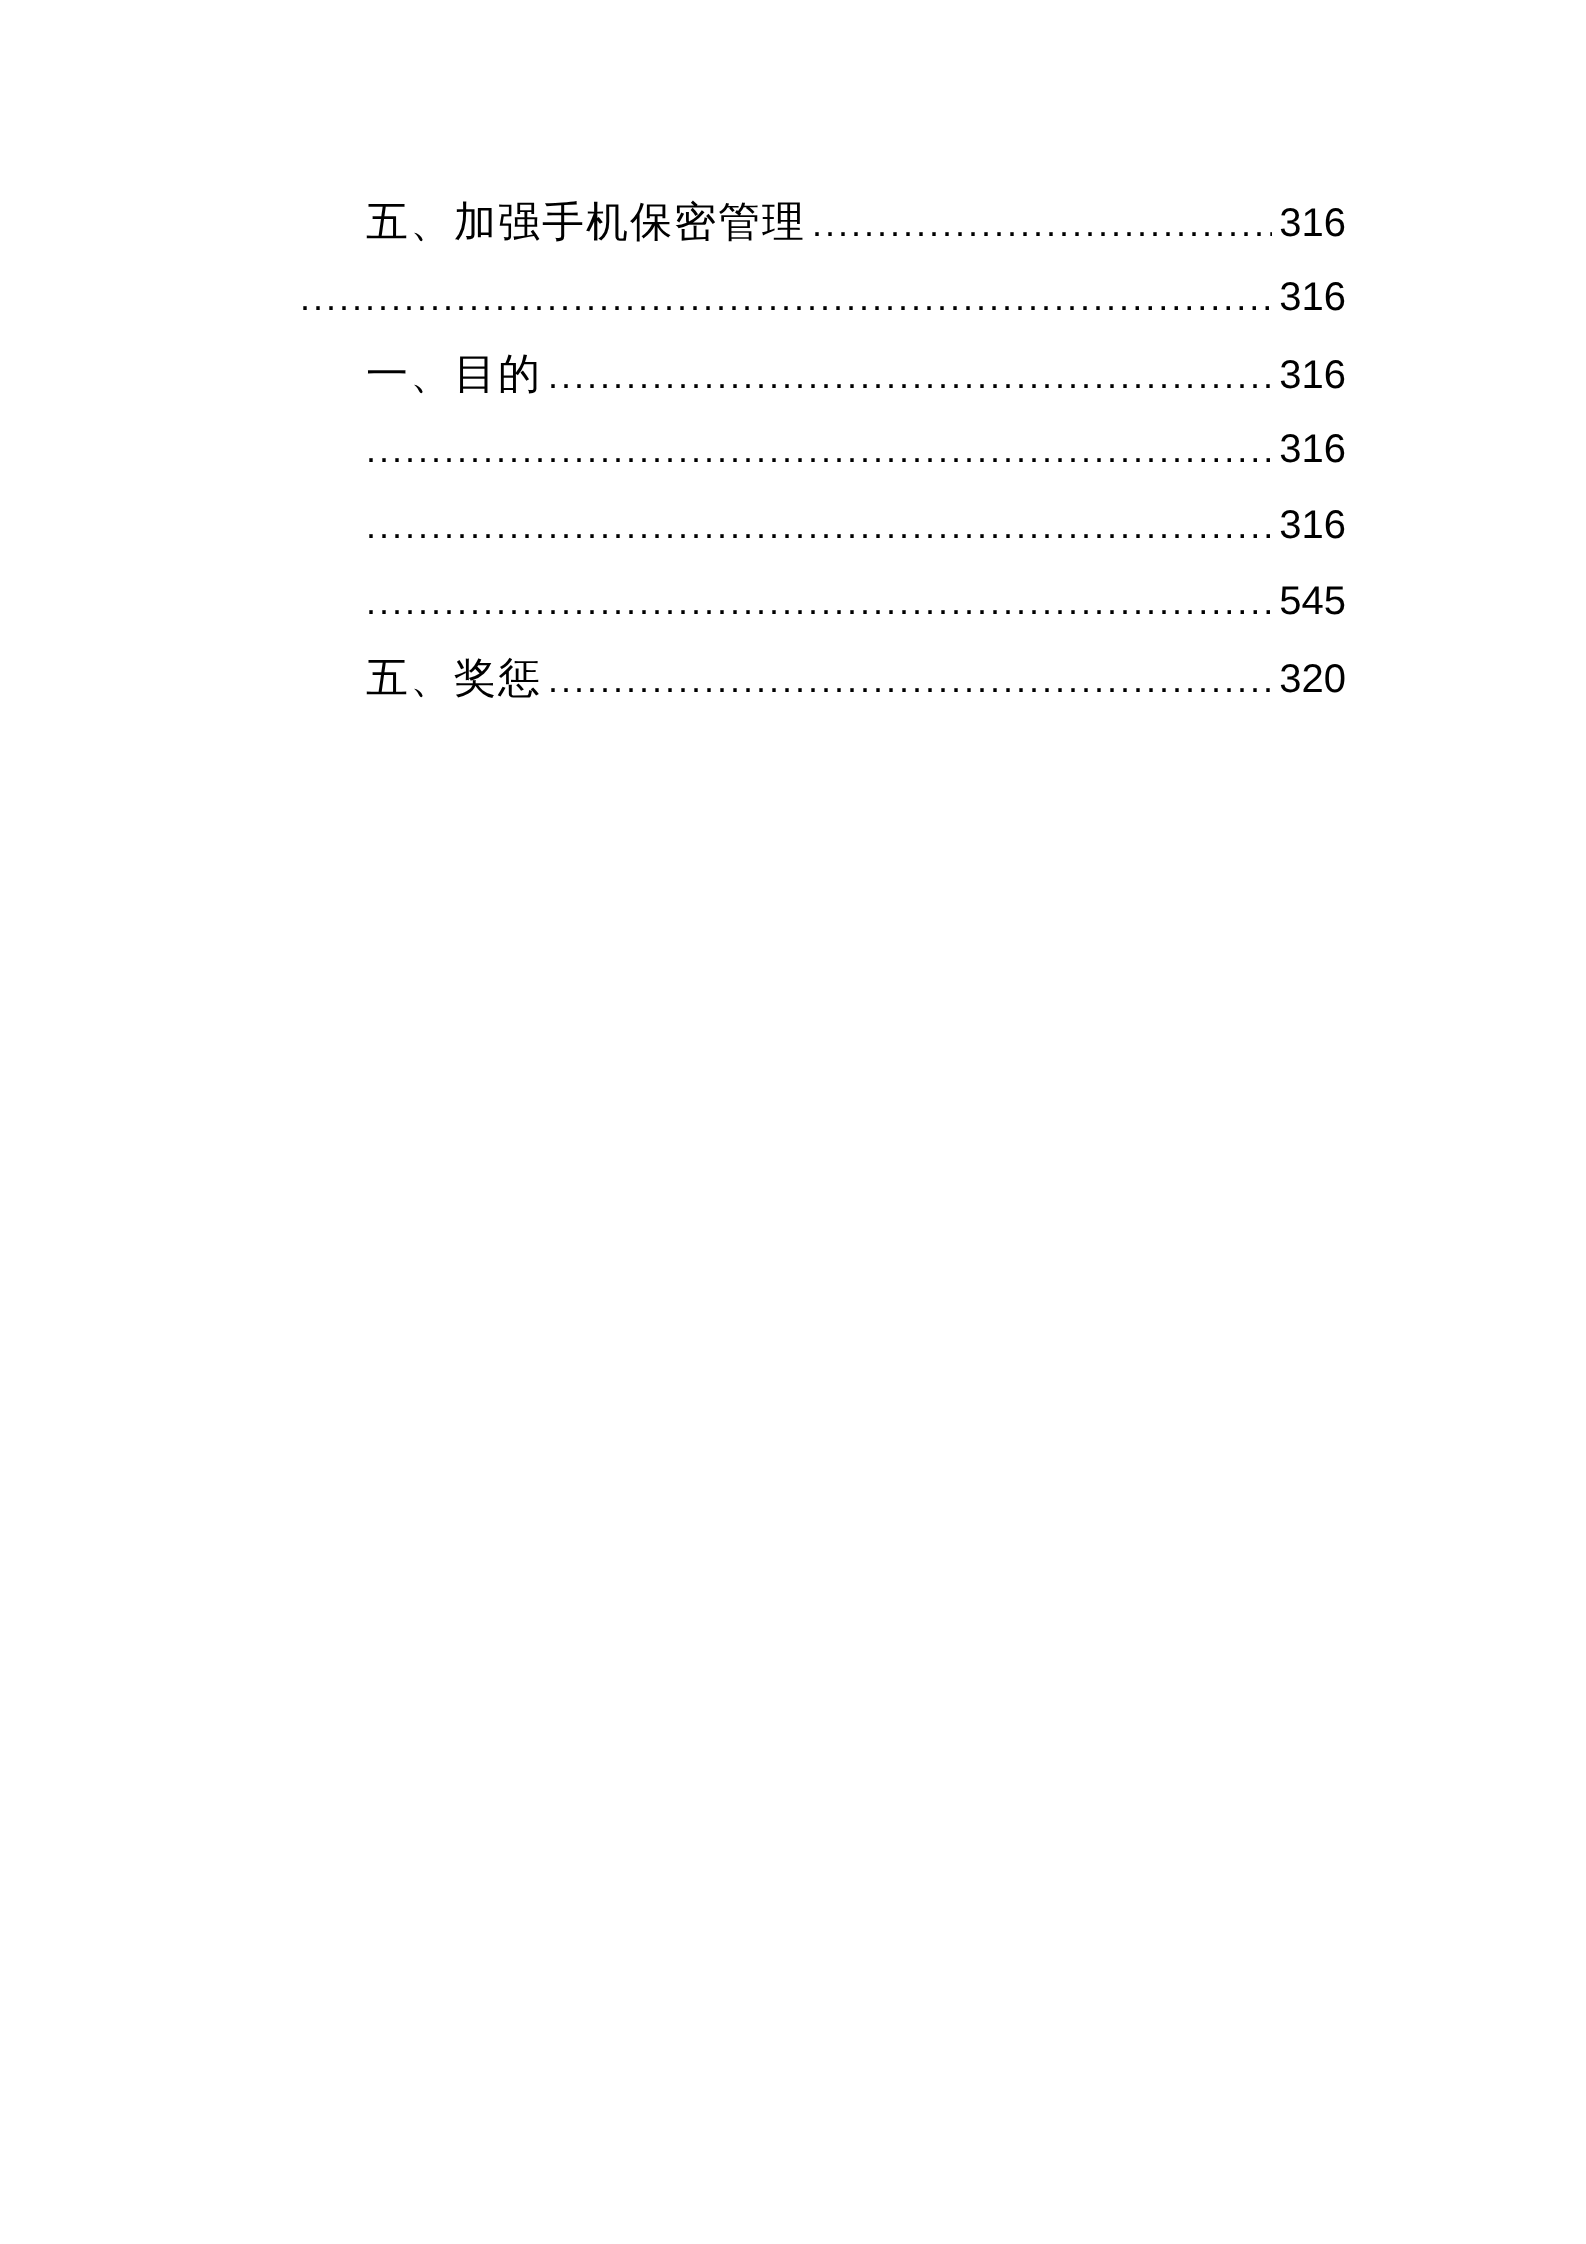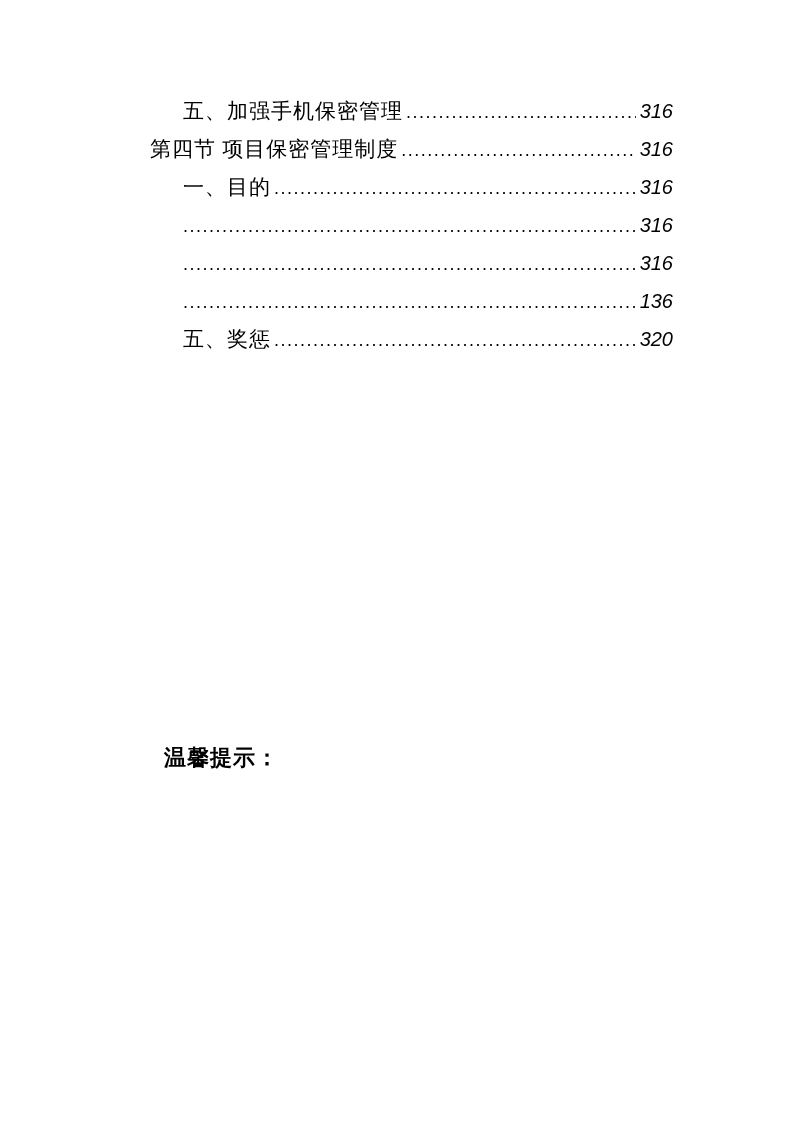--- a/index.html
+++ b/index.html
@@ -43,21 +43,20 @@
     font-size: 18px;
     letter-spacing: 1.5px;
     font-family: "Liberation Sans", "DejaVu Sans", sans-serif;
     color: #000000;
   }
   .toc-page {
     flex: 0 0 auto;
     font-family: "Liberation Sans", "DejaVu Sans", sans-serif;
     font-size: 20px;
     padding-left: 4px;
-    font-style: italic;
   }
   .notice {
     position: absolute;
     top: 738px;
     left: 120px;
     right: 105px;
     font-family: "Liberation Sans", "DejaVu Sans", sans-serif;
     font-weight: bold;
     color: #000000;
   }
@@ -93,21 +92,20 @@
 
   <div class="toc">
 
     <div class="toc-row lvl2">
       <span class="toc-title">五、加强手机保密管理</span>
       <span class="dots">........................................................................................................................................................................................................</span>
       <span class="toc-page">316</span>
     </div>
 
     <div class="toc-row lvl1">
-      <span class="toc-title">第四节 项目保密管理制度</span>
       <span class="dots">........................................................................................................................................................................................................</span>
       <span class="toc-page">316</span>
     </div>
 
     <div class="toc-row lvl2">
       <span class="toc-title">一、目的</span>
       <span class="dots">........................................................................................................................................................................................................</span>
       <span class="toc-page">316</span>
     </div>
 
@@ -116,30 +114,29 @@
       <span class="toc-page">316</span>
     </div>
 
     <div class="toc-row lvl2">
       <span class="dots">........................................................................................................................................................................................................</span>
       <span class="toc-page">316</span>
     </div>
 
     <div class="toc-row lvl2">
       <span class="dots">........................................................................................................................................................................................................</span>
-      <span class="toc-page">136</span>
+      <span class="toc-page">545</span>
     </div>
 
     <div class="toc-row lvl2">
       <span class="toc-title">五、奖惩</span>
       <span class="dots">........................................................................................................................................................................................................</span>
       <span class="toc-page">320</span>
     </div>
 
   </div>
 
   <div class="notice">
-    <p class="notice-title">温馨提示：</p>
   </div>
 
   <div class="footer">14</div>
 
 </div>
 
 </body></html>

